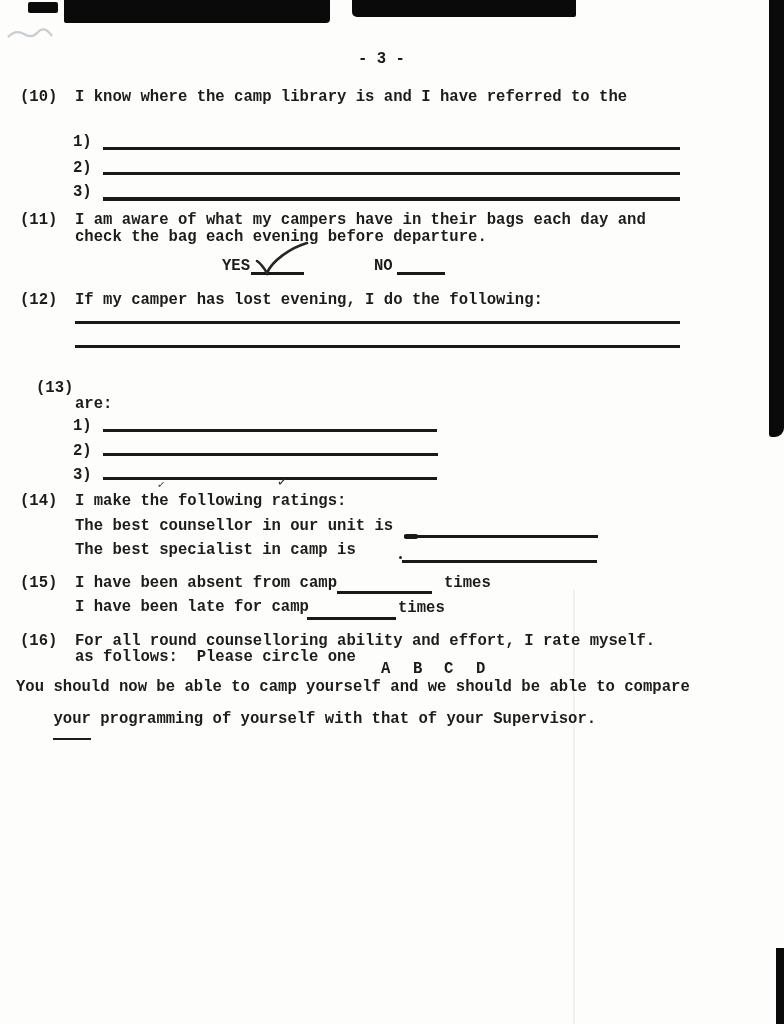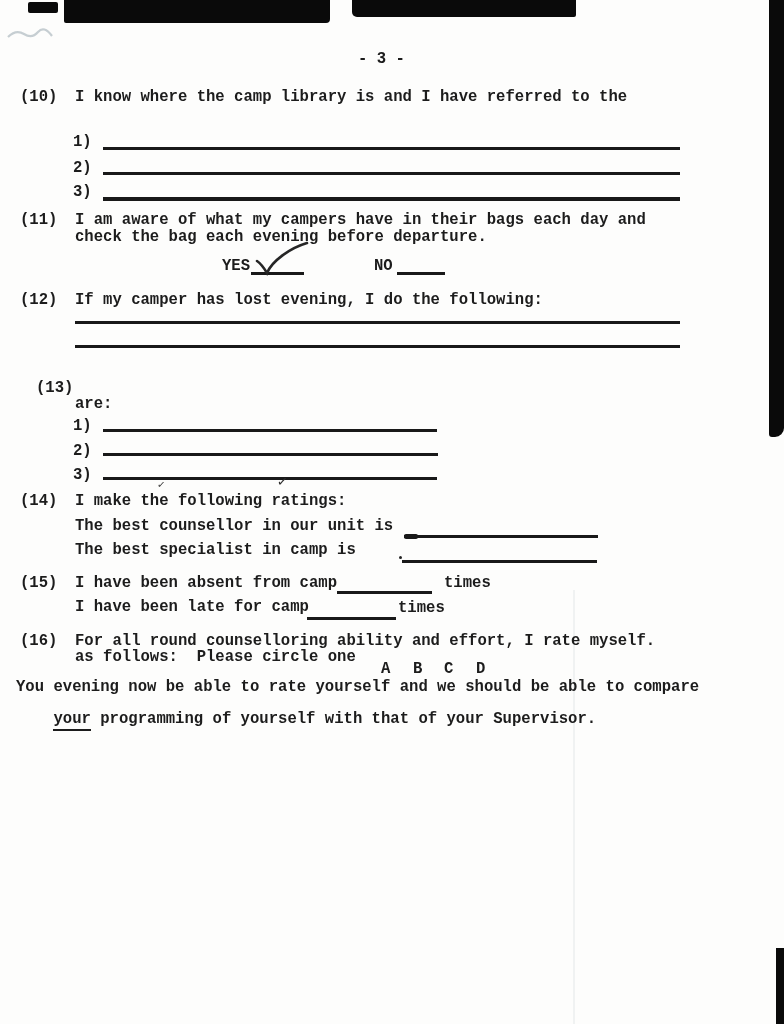--- a/index.html
+++ b/index.html
@@ -19,21 +19,21 @@
   }
   .bl{position:absolute;background:#191919;height:3px;}
   .bar{position:absolute;background:#0a0a0a;}
   .mark{
     position:absolute;
     font-family:"DejaVu Sans",sans-serif;
     color:#2e2e2e;
     font-weight:bold;
   }
   .dot{position:absolute;width:3px;height:3px;background:#222;border-radius:50%;}
-  .uword{border-bottom:2px solid #1c1c1c;padding-bottom:1px;}
+  .uword{border-bottom:2px solid #1c1c1c;padding-bottom:10px;}
   svg{position:absolute;overflow:visible;}
 </style>
 </head>
 <body>
 
 <div class="page">
 
   <div class="bar" style="left:28px;top:2px;width:30px;height:11px;border-radius:2px;"></div>
   <div class="bar" style="left:64px;top:0;width:266px;height:23px;border-radius:0 0 4px 2px;"></div>
   <div class="bar" style="left:352px;top:0;width:224px;height:17px;border-radius:0 0 2px 5px;"></div>
@@ -102,18 +102,18 @@
   <div class="t" style="left:398px;top:600px;">times</div>
 
   <div class="t" style="left:20px;top:633px;">(16)</div>
   <div class="t" style="left:75px;top:633px;">For all round counselloring ability and effort, I rate myself.</div>
   <div class="t" style="left:75px;top:649px;">as follows:  Please circle one</div>
   <div class="t" style="left:381px;top:661px;">A</div>
   <div class="t" style="left:413px;top:661px;">B</div>
   <div class="t" style="left:444px;top:661px;">C</div>
   <div class="t" style="left:476px;top:661px;">D</div>
 
-  <div class="t" style="left:16px;top:679px;">You evening now be able to rate yourself and we should be able to compare</div>
+  <div class="t" style="left:16px;top:679px;">You should now be able to camp yourself and we should be able to compare</div>
   <div class="t" style="left:16px;top:695px;">
     <span class="uword">your</span><span> programming of yourself with that of your Supervisor.</span>
   </div>
 
 </div>
 
 </body></html>

